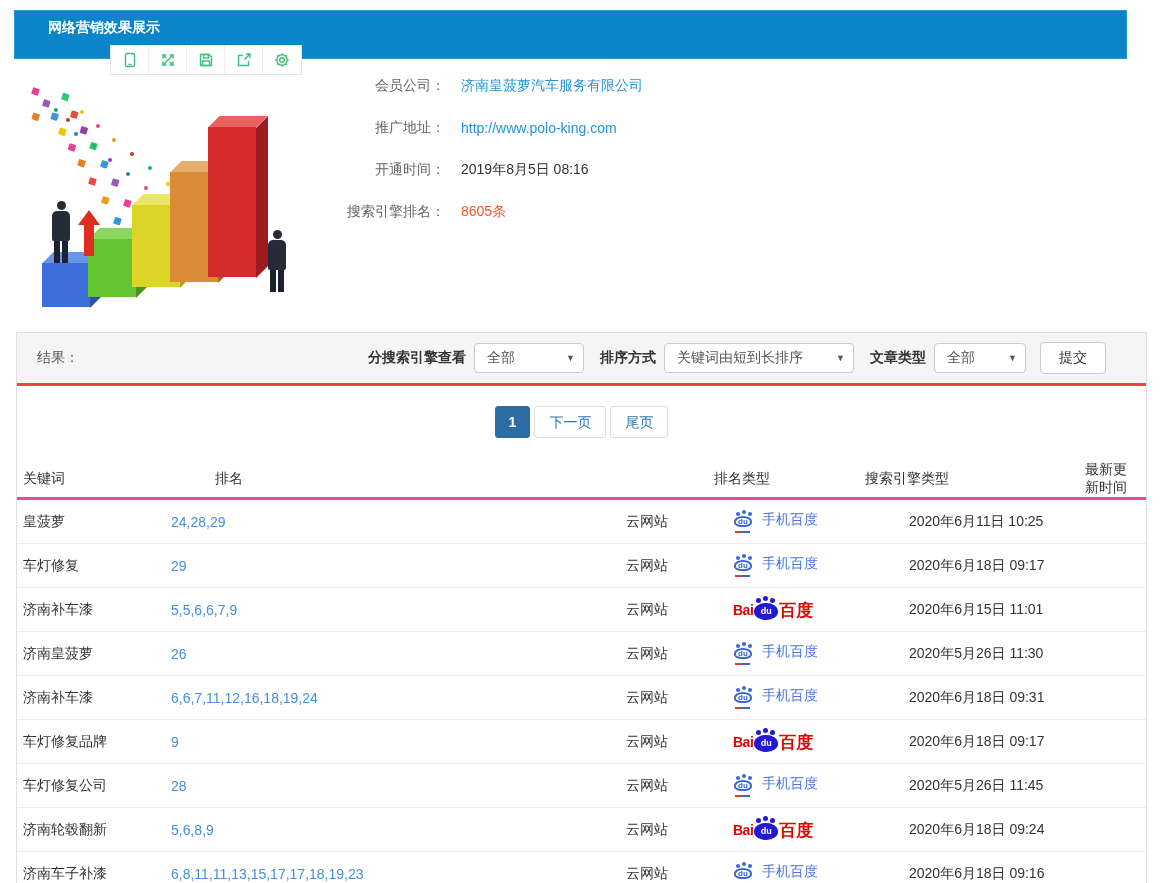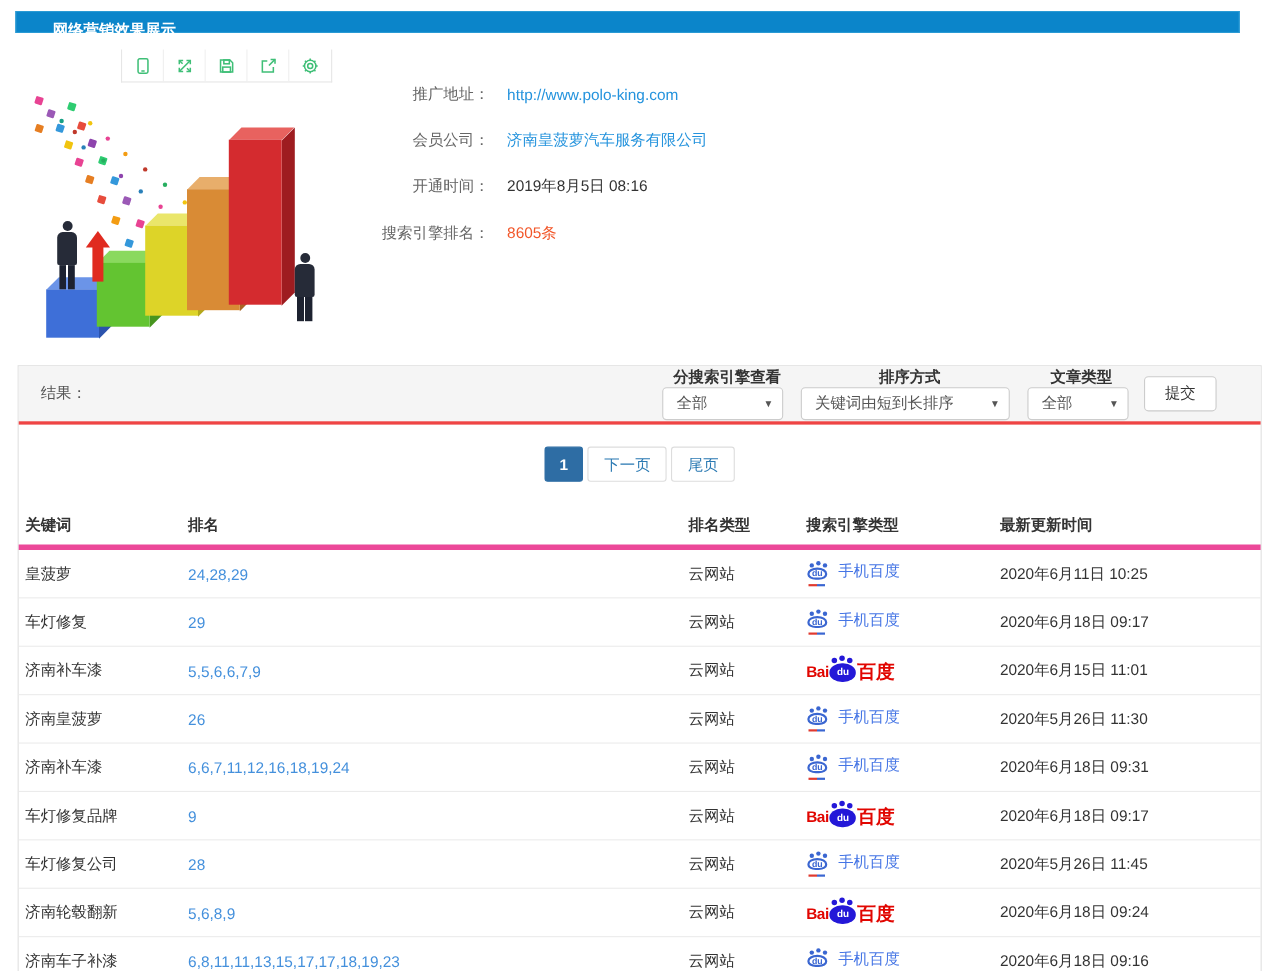--- a/index.html
+++ b/index.html
@@ -1,21 +1,21 @@
 <!DOCTYPE html>
 <html><head>
 <meta charset="utf-8">
 <style>
   * { margin:0; padding:0; box-sizing:border-box; }
   html,body { width:1161px; height:883px; background:#fff; overflow:hidden;
     font-family:"Liberation Sans","DejaVu Sans",sans-serif; font-size:14px; color:#333; }
   body { position:relative; }
 
   
-  .topbar { position:absolute; left:14px; top:10px; width:1113px; height:20px;
+  .topbar { position:absolute; left:14px; top:10px; width:1113px; height:49px;
     background:#0b85ca; border:1px solid #2a9ad4; }
   .topbar .title { color:#fff; font-weight:bold; font-size:14px; line-height:33px; padding-left:33px; }
 
   
   .toolbar { position:absolute; left:110px; top:45px; height:30px; display:flex;
     background:#fff; border:1px solid #e6e6e6; border-top:none; }
   .toolbar .tool { width:38px; height:29px; display:flex; align-items:center; justify-content:center;
     border-right:1px solid #efefef; cursor:pointer; }
   .toolbar .tool:last-child { border-right:none; }
   .toolbar svg { stroke:#3fbf77; fill:none; stroke-width:1.4; }
@@ -71,41 +71,41 @@
   .info-value { margin-left:16px; }
   .info-value.link { color:#2493dd; cursor:pointer; }
   .info-value.highlight { color:#f2572a; }
 
   
   .panel { position:absolute; left:16px; top:332px; width:1131px; height:700px;
     border:1px solid #e0e0e0; background:#fff; }
   .filter-bar { height:53px; background:#f5f5f5; border-bottom:3px solid #ef4444;
     display:flex; align-items:center; padding:0 40px 0 20px; }
   .result-label { color:#555; }
-  .filter-group { display:flex; align-items:center;flex-direction:column; }
+  .filter-group { display:flex; align-items:center; }
   .filter-group.first { margin-left:auto; }
   .filter-label { font-weight:bold; color:#333; margin-right:8px; white-space:nowrap; }
   .select { position:relative; height:30px; background:#fff; border:1px solid #ccc; border-radius:4px;
     display:flex; align-items:center; padding:0 22px 0 12px; color:#555; cursor:pointer; margin-right:16px; white-space:nowrap; }
   .select .caret { position:absolute; right:8px; top:50%; transform:translateY(-50%); font-size:9px; color:#555; }
   .select.w110 { width:110px; } .select.w190 { width:190px; } .select.w92 { width:92px; margin-right:14px; }
   .submit-btn { height:32px; padding:0 18px; background:#fff; border:1px solid #ccc; border-radius:4px;
     color:#333; cursor:pointer; font-size:14px; }
 
   
   .pagination { margin-top:20px; display:flex; justify-content:center; gap:4px; }
   .page-btn { height:32px; line-height:30px; padding:0 14px; background:#fff; border:1px solid #ddd;
     border-radius:3px; color:#2b7ab3; cursor:pointer; }
   .page-btn.active { background:#2e6da4; border-color:#2e6da4; color:#fff; padding:0 13px; font-weight:bold; }
 
   
   .rank-table { margin-top:22px; }
   .t-row { display:grid; grid-template-columns:148px 455px 107px 176px 1fr;
     align-items:center; padding:0 10px 0 6px; height:44px; border-bottom:1px solid #ebebeb; }
-  .t-head { height:40px; font-weight:bold; border-bottom:5px solid #ec4899; }
+  .t-head { height:40px; font-weight:normal; border-bottom:3px solid #ec4899;gap:44px; }
   .cell-rank { color:#4490dc; cursor:pointer; }
   .cell-date { color:#333; }
 
   
   .mobile-baidu { display:inline-flex; align-items:center; gap:7px; cursor:pointer; }
   .mpaw { position:relative; width:22px; height:18px; display:inline-block; }
   .mpaw .pad { position:absolute; left:1px; top:5px; width:18px; height:11px; border:2px solid #3a66d1;
     border-radius:50% 50% 42% 42%; color:#3a66d1; font-size:8px; font-weight:bold;
     text-align:center; line-height:8px; background:#fff; }
   .mpaw::before { content:''; position:absolute; left:3px; top:1px; width:4px; height:4px; border-radius:50%;
@@ -210,26 +210,26 @@
     </div>
   <div class="person person-right">
       <div class="head"></div>
       <div class="torso"></div>
       <div class="legs"></div>
     </div>
 </div>
 
 <div class="info">
   <div class="info-row">
+    <div class="info-label">会员公司：</div>
+    <div class="info-value link">济南皇菠萝汽车服务有限公司</div>
+  </div>
+  <div class="info-row">
     <div class="info-label">推广地址：</div>
     <div class="info-value link">http://www.polo-king.com</div>
-  </div>
-  <div class="info-row">
-    <div class="info-label">会员公司：</div>
-    <div class="info-value link">济南皇菠萝汽车服务有限公司</div>
   </div>
   <div class="info-row">
     <div class="info-label">开通时间：</div>
     <div class="info-value">2019年8月5日 08:16</div>
   </div>
   <div class="info-row">
     <div class="info-label">搜索引擎排名：</div>
     <div class="info-value highlight">8605条</div>
   </div>
 </div>

